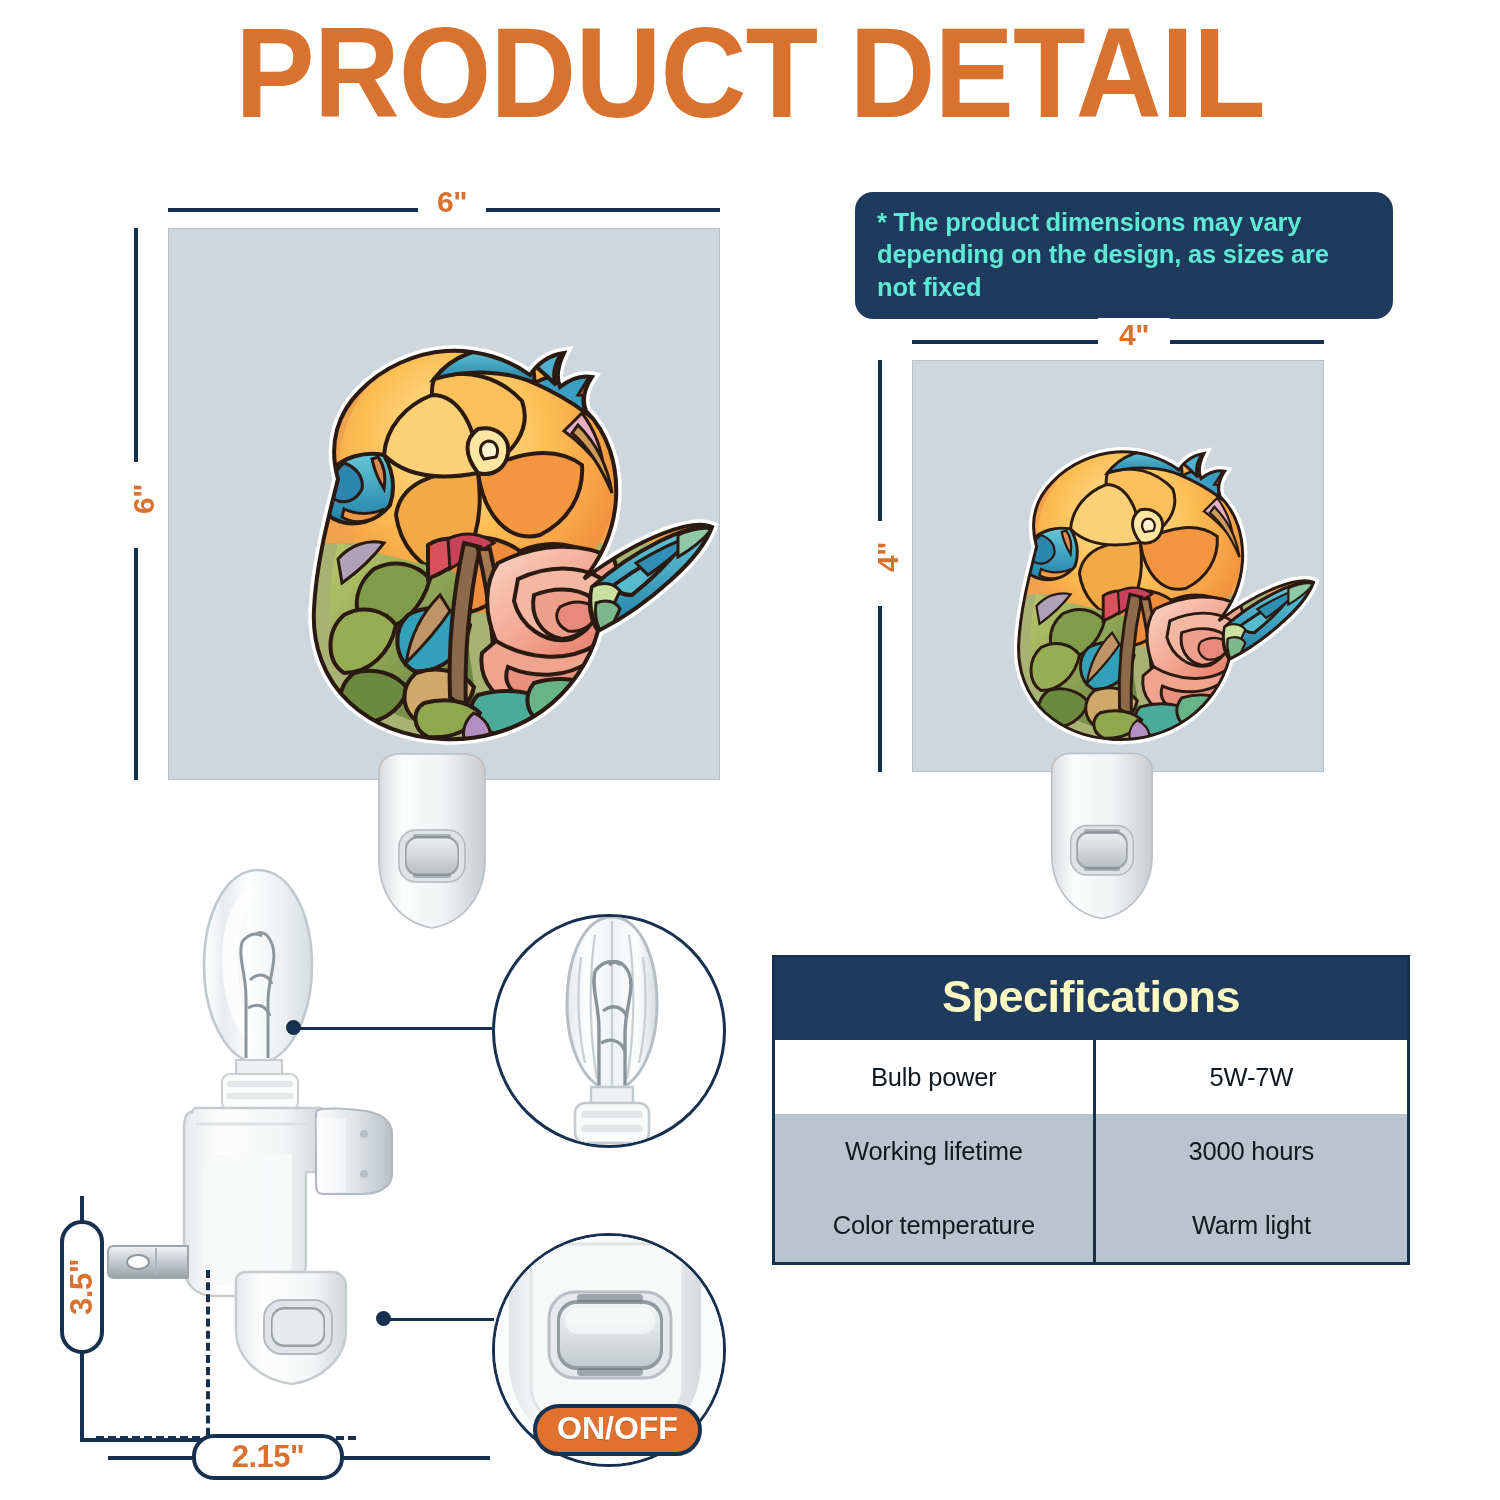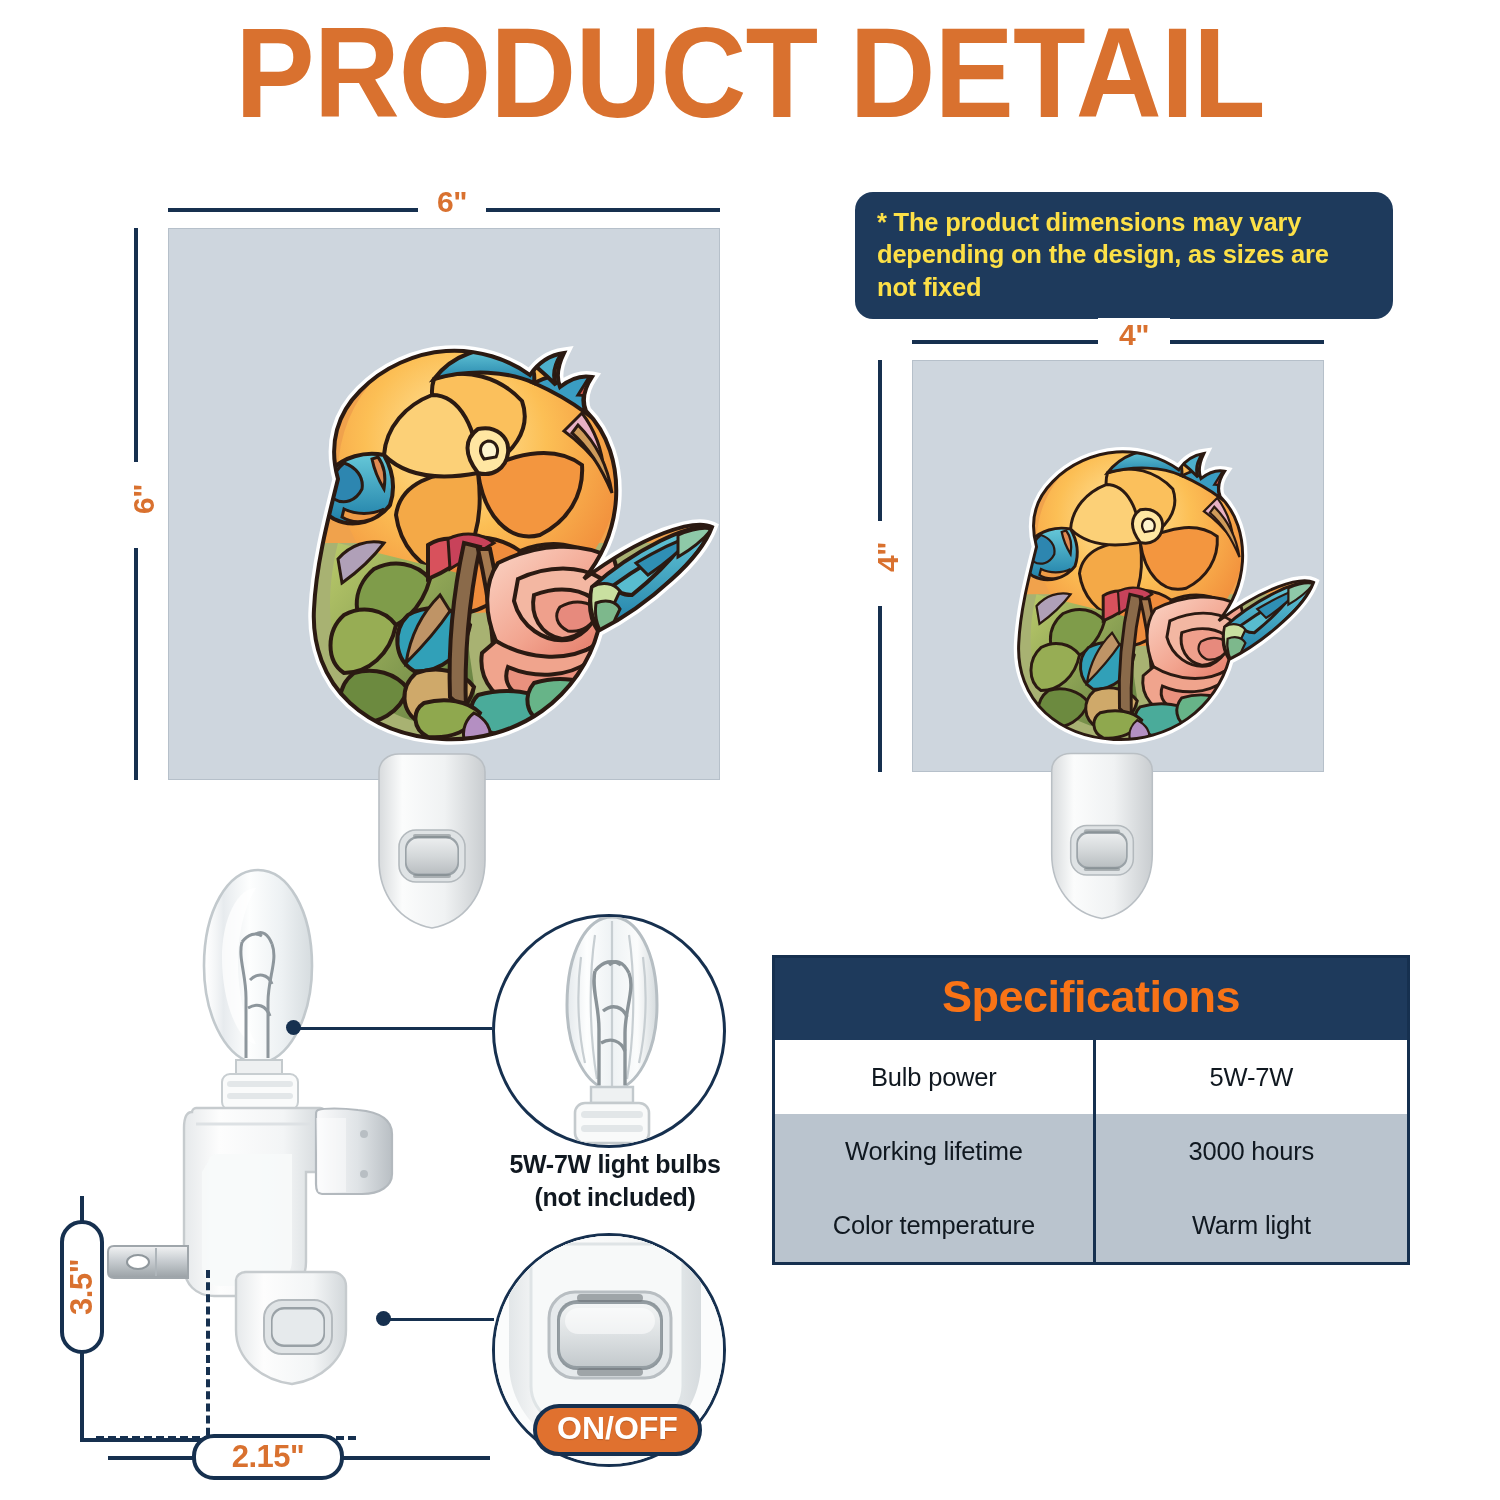--- a/index.html
+++ b/index.html
@@ -26,21 +26,21 @@
     white-space:nowrap;
   }
 
   
   .note{
     position:absolute;left:855px;top:192px;width:538px;
     background:#1e3a5c;
     border-radius:18px;
     padding:14px 20px 16px 22px;
     box-sizing:border-box;
-    color:#fde047;
+    color:#5eead4;
     font-size:25.5px;
     font-weight:bold;
     line-height:1.27;
     letter-spacing:-0.2px;
   }
 
   
   .panel{
     position:absolute;
     background:#ced6de;
@@ -130,21 +130,21 @@
   }
 
   
   .spec{
     position:absolute;left:772px;top:955px;width:638px;
     border:3px solid #16304f;
     box-sizing:border-box;
     background:#ffffff;
   }
   .spec-head{
-    background:#1e3a5c;color:#f97316;
+    background:#1e3a5c;color:#fef9c3;
     text-align:center;
     font-size:45px;font-weight:bold;
     padding:13px 0 17px;
     letter-spacing:-0.5px;
   }
   .spec-table{width:100%;border-collapse:collapse;}
   .spec-table td{
     height:74px;
     text-align:center;
     vertical-align:middle;
@@ -628,24 +628,20 @@
         <path d="M106 126 C116 120 126 124 130 134"></path>
       </g>
 
       <path d="M96 170 L138 170 L138 186 L96 186 Z" fill="#eef1f2" stroke="#c2c9cd" stroke-width="2.4"></path>
       <rect x="80" y="186" width="74" height="40" rx="10" fill="#f9fafa" stroke="#c4cacd" stroke-width="2.6"></rect>
       <rect x="86" y="194" width="62" height="7" rx="3.5" fill="#e2e6e8"></rect>
       <rect x="86" y="208" width="62" height="7" rx="3.5" fill="#e2e6e8"></rect>
     </svg>
   </div>
 
-  <div class="bulb-caption">
-    <div>5W-7W light bulbs</div>
-    <div>(not included)</div>
-  </div>
 
   <div class="leader" style="left:382px;top:1318px;width:112px;"></div>
   <div class="leaddot" style="left:376px;top:1311px;"></div>
 
   <div class="callout" style="left:492px;top:1233px;width:234px;height:234px;">
     <svg width="234" height="234" viewBox="0 0 234 234">
       <defs>
         <linearGradient id="gSwZoomBody" x1="0" y1="0" x2="1" y2="0">
           <stop offset="0%" stop-color="#e2e6e8"></stop>
           <stop offset="22%" stop-color="#fdfdfd"></stop>

